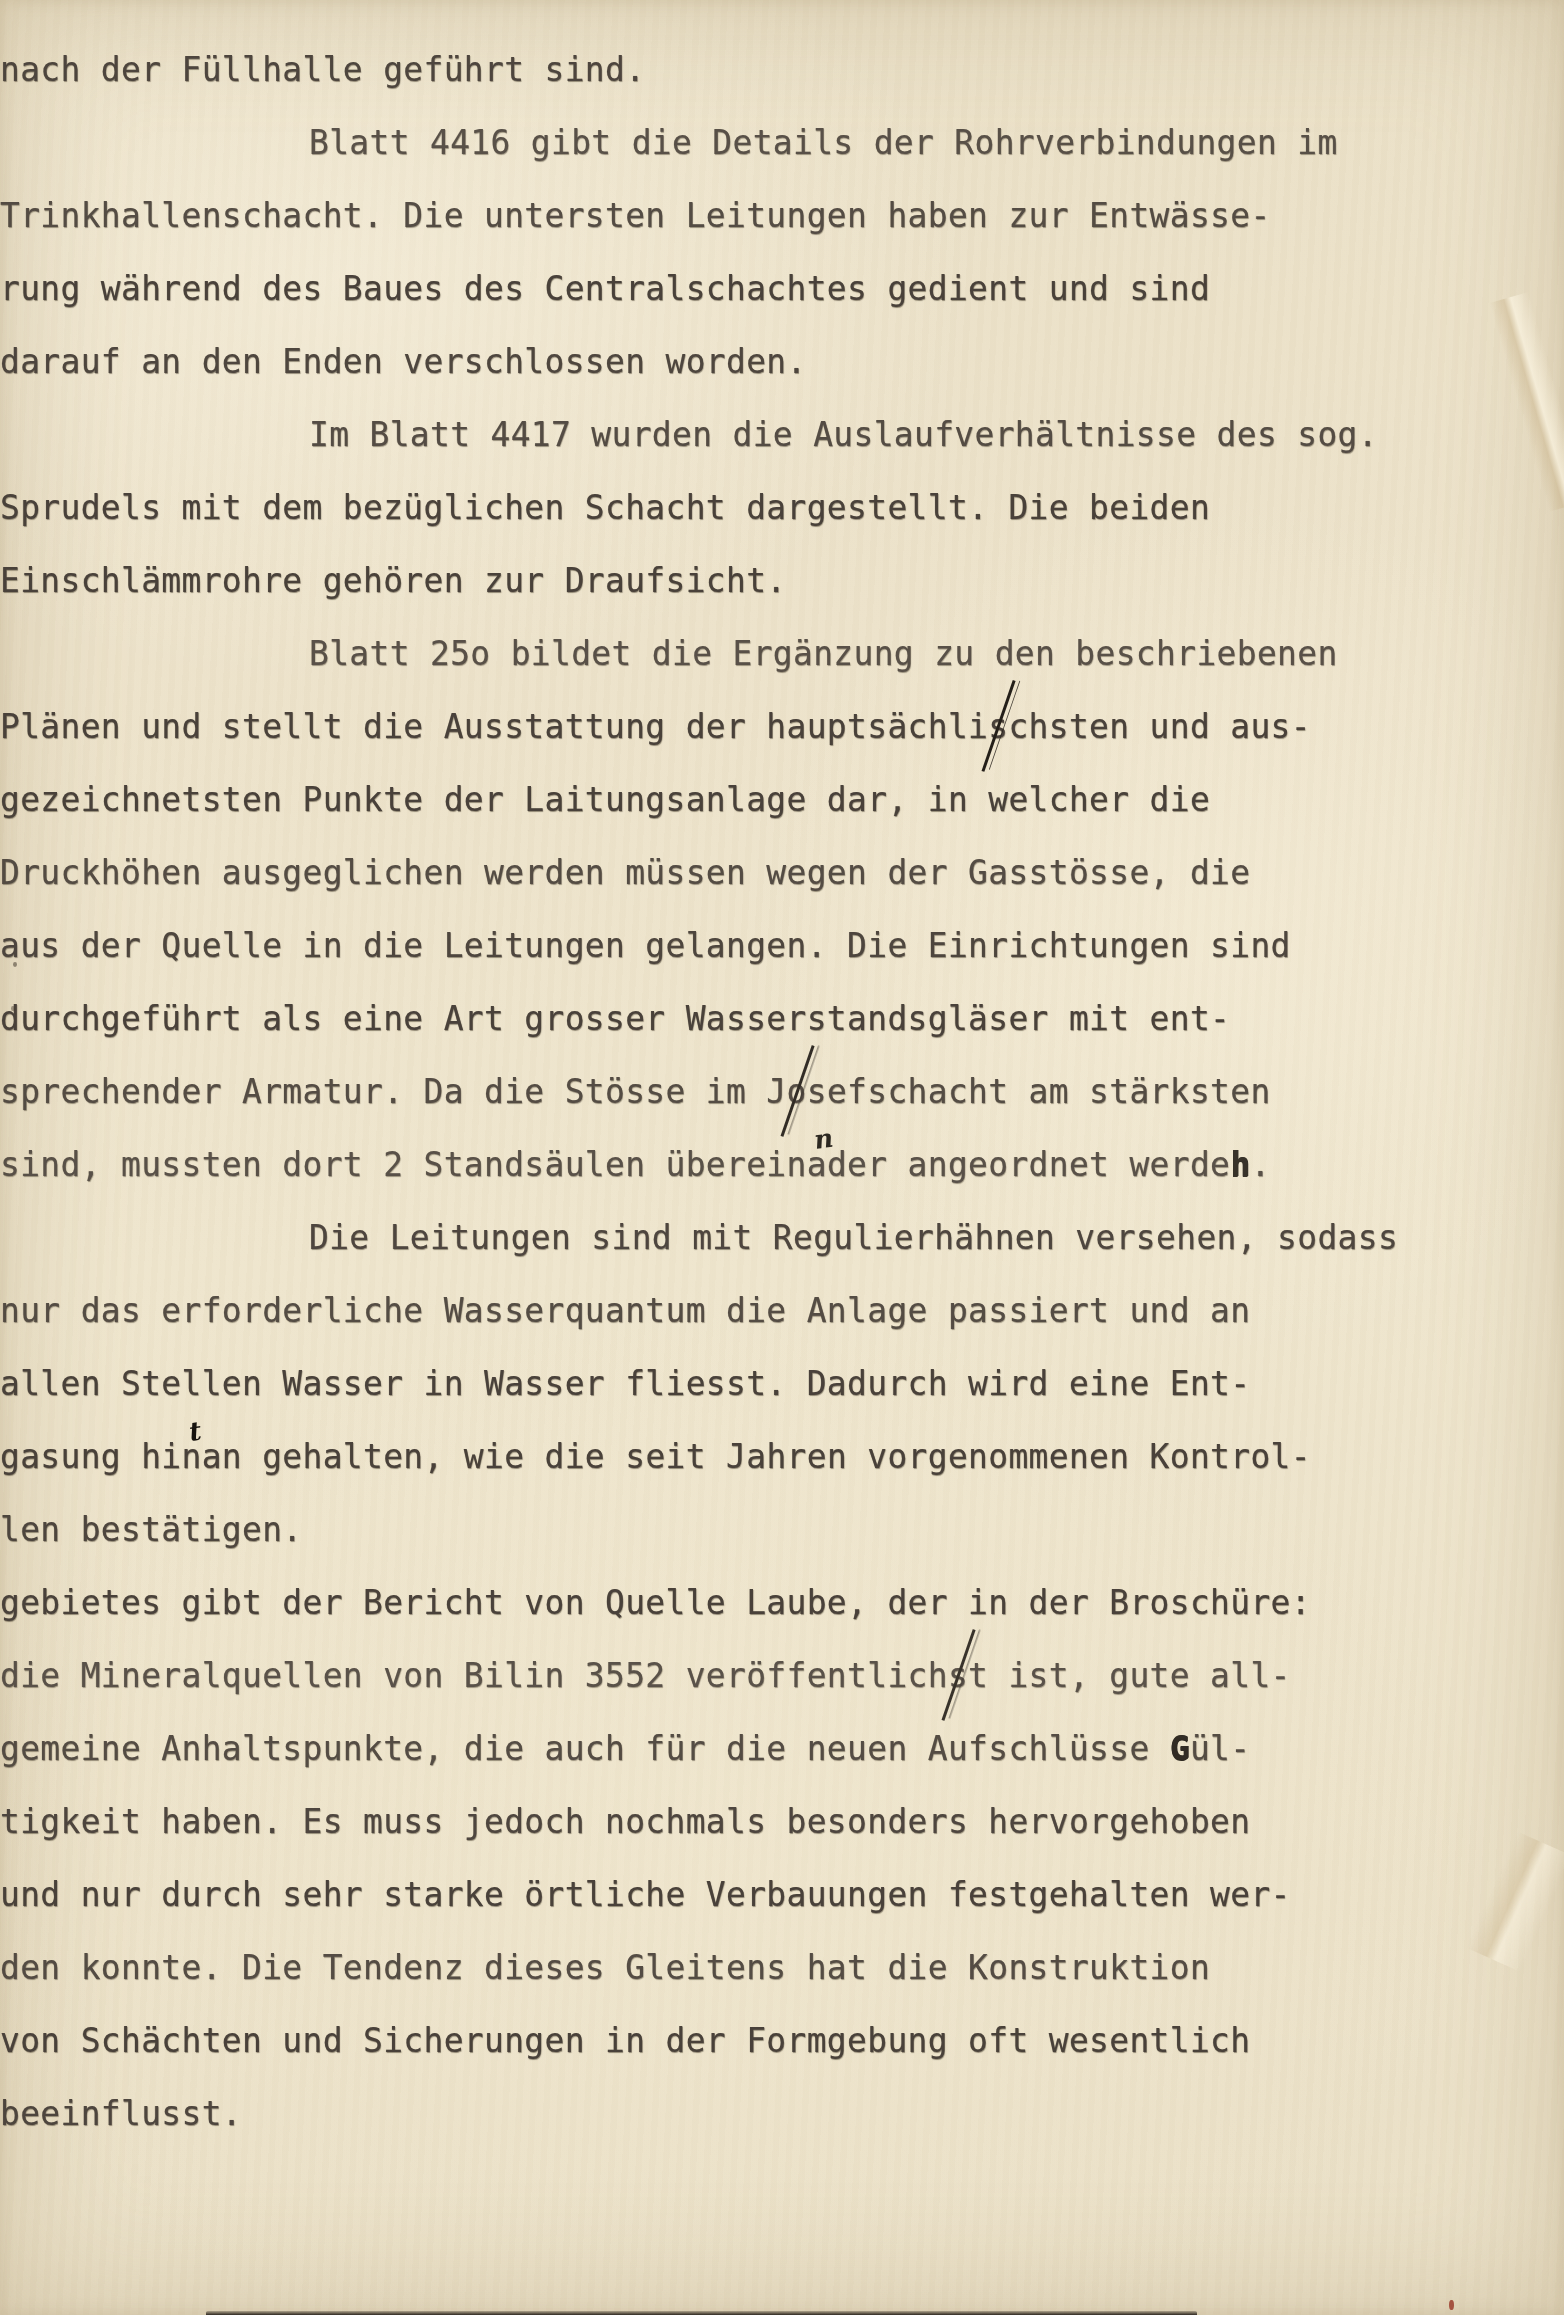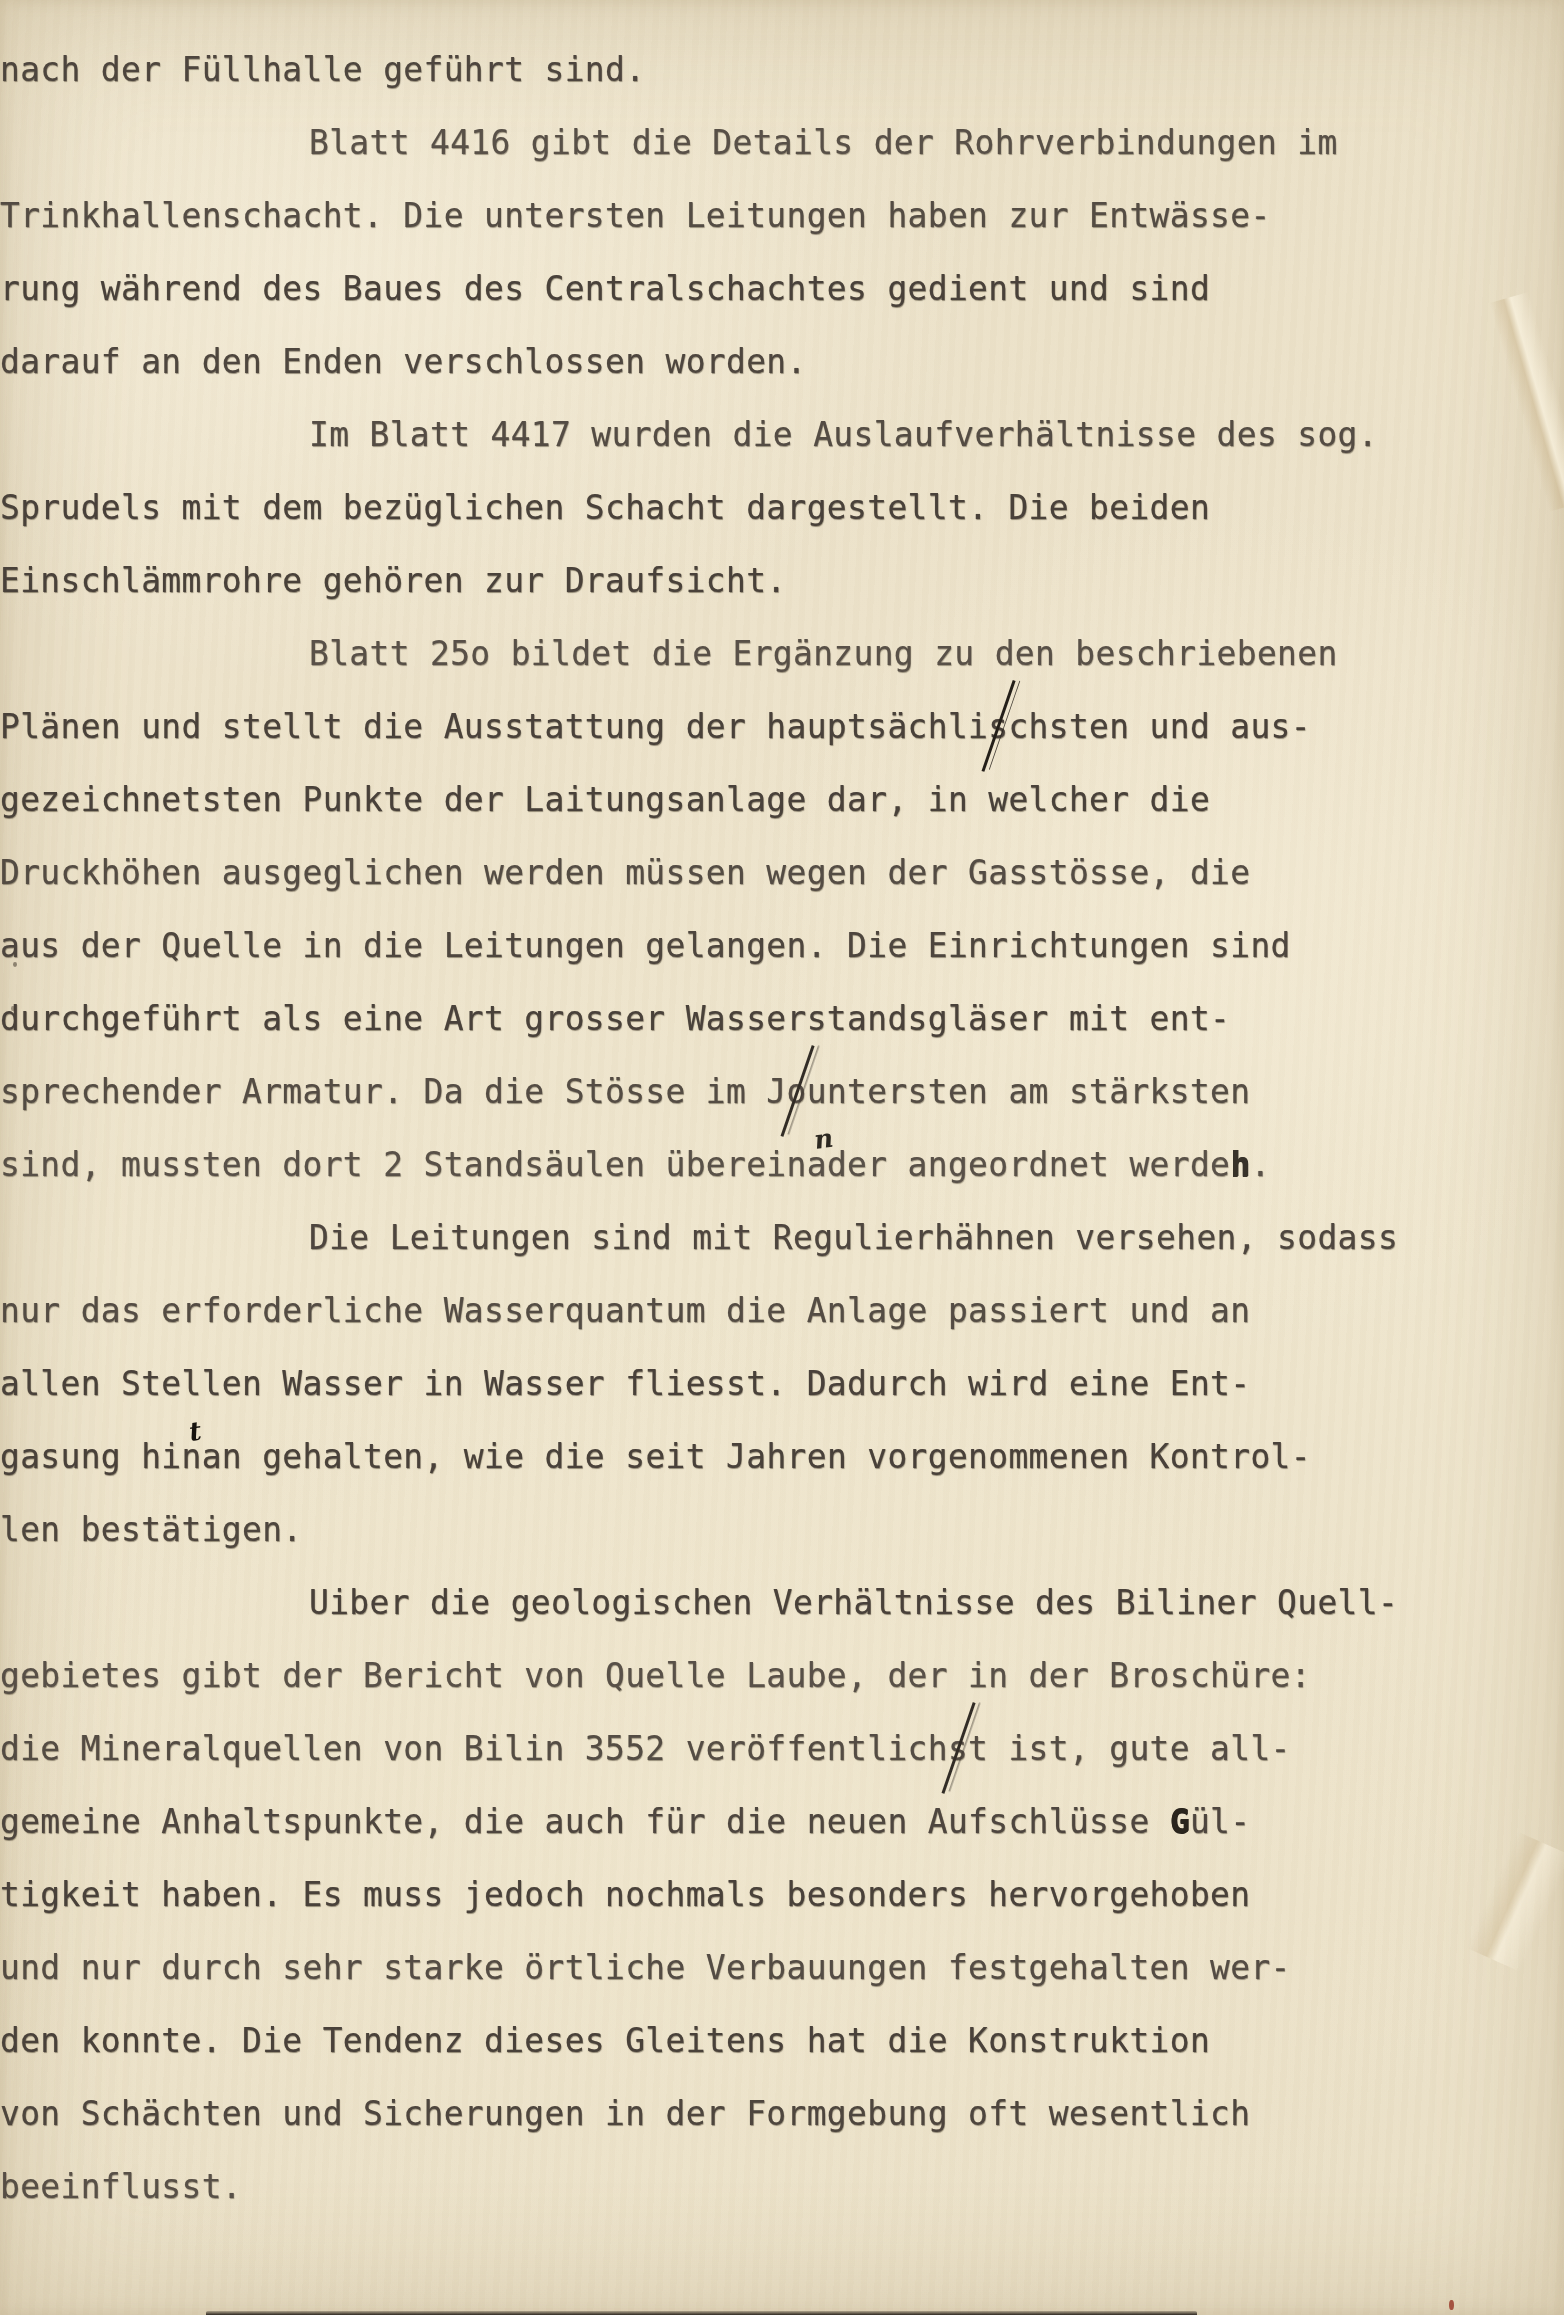--- a/index.html
+++ b/index.html
@@ -87,28 +87,27 @@
       <div class="line"><span>darauf an den Enden verschlossen worden.</span></div>
       <div class="line indent"><span>Im Blatt 4417 wurden die Auslaufverhältnisse des sog.</span></div>
       <div class="line"><span>Sprudels mit dem bezüglichen Schacht dargestellt. Die beiden</span></div>
       <div class="line"><span>Einschlämmrohre gehören zur Draufsicht.</span></div>
       <div class="line indent"><span>Blatt 25o bildet die Ergänzung zu den beschriebenen</span></div>
       <div class="line"><span>Plänen und stellt die Ausstattung der hauptsächli</span><span class="strike">s</span><span>chsten und aus-</span></div>
       <div class="line"><span>gezeichnetsten Punkte der Laitungsanlage dar, in welcher die</span></div>
       <div class="line"><span>Druckhöhen ausgeglichen werden müssen wegen der Gasstösse, die</span></div>
       <div class="line"><span>aus der Quelle in die Leitungen gelangen. Die Einrichtungen sind</span></div>
       <div class="line"><span>durchgeführt als eine Art grosser Wasserstandsgläser mit ent-</span></div>
-      <div class="line"><span>sprechender Armatur. Da die Stösse im J</span><span class="strike">o</span><span>untersten am stärksten</span></div>
+      <div class="line"><span>sprechender Armatur. Da die Stösse im J</span><span class="strike">o</span><span>sefschacht am stärksten</span></div>
       <div class="line"><span>sind, mussten dort 2 Standsäulen übereina</span><span class="ins">n</span><span>der angeordnet werde</span><span class="dark">h</span><span>.</span></div>
       <div class="line indent"><span>Die Leitungen sind mit Regulierhähnen versehen, sodass</span></div>
       <div class="line"><span>nur das erforderliche Wasserquantum die Anlage passiert und an</span></div>
       <div class="line"><span>allen Stellen Wasser in Wasser fliesst. Dadurch wird eine Ent-</span></div>
       <div class="line"><span>gasung hin</span><span class="ins">t</span><span>an gehalten, wie die seit Jahren vorgenommenen Kontrol-</span></div>
       <div class="line"><span>len bestätigen.</span></div>
-      <div class="line indent"><span>Uiber die geologischen Verhältnisse des Biliner Quell-</span></div>
       <div class="line"><span>gebietes gibt der Bericht von Quelle Laube, der in der Broschüre:</span></div>
       <div class="line"><span>die Mineralquellen von Bilin 3552 veröffentlich</span><span class="strike">s</span><span>t ist, gute all-</span></div>
       <div class="line"><span>gemeine Anhaltspunkte, die auch für die neuen Aufschlüsse </span><span class="dark">G</span><span>ül-</span></div>
       <div class="line"><span>tigkeit haben. Es muss jedoch nochmals besonders hervorgehoben</span></div>
       <div class="line"><span>und nur durch sehr starke örtliche Verbauungen festgehalten wer-</span></div>
       <div class="line"><span>den konnte. Die Tendenz dieses Gleitens hat die Konstruktion</span></div>
       <div class="line"><span>von Schächten und Sicherungen in der Formgebung oft wesentlich</span></div>
       <div class="line"><span>beeinflusst.</span></div>
     </div>
   <div class="crease-a"></div>

